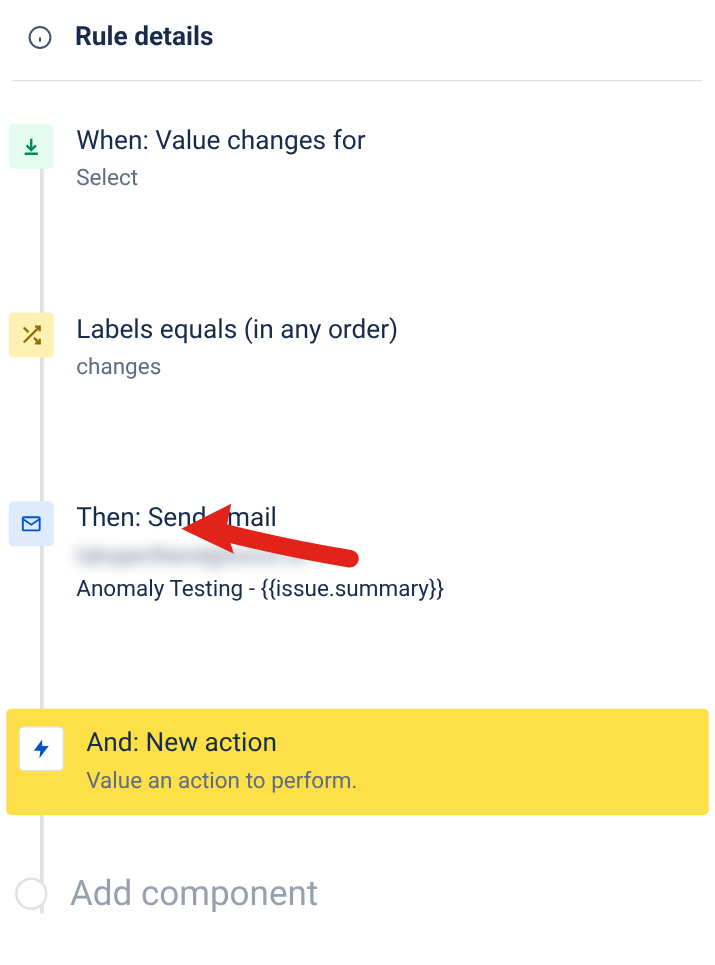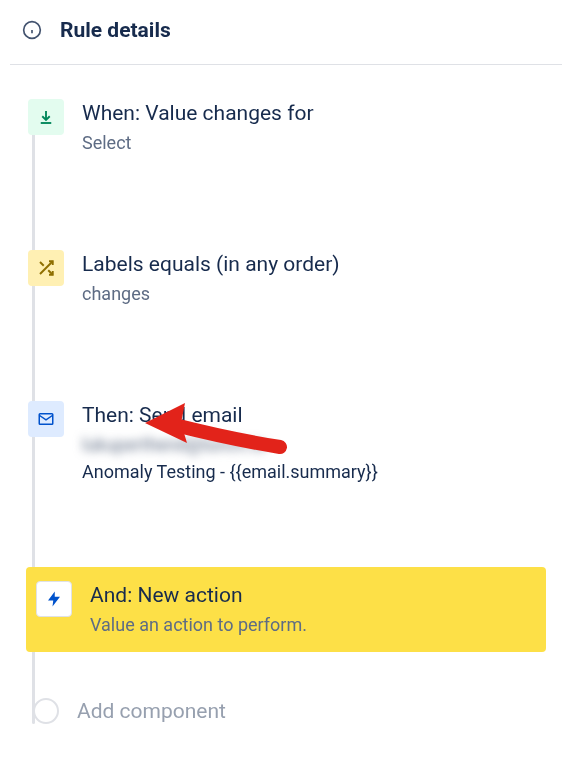--- a/index.html
+++ b/index.html
@@ -33,21 +33,21 @@
       font-weight: 700;
       color: #172b4d;
     }
     .divider {
       height: 1px;
       background: #dfe1e6;
       margin: 0 10px 2px 10px;
     }
     .timeline {
       position: relative;
-      padding: 0 26px;
+      padding: 0 5px;
     }
     .timeline-line {
       position: absolute;
       left: 32px;
       top: 30px;
       bottom: 0;
       width: 3px;
       background: #dfe1e6;
       border-radius: 2px;
     }
@@ -138,21 +138,21 @@
       width: 26px;
       height: 26px;
       border: 2px solid #dfe1e6;
       border-radius: 50%;
       background: #fff;
       position: relative;
       z-index: 2;
       margin-left: 5px;
     }
     .add-text {
-      font-size: 21px;
+      font-size: 28px;
       color: #97a0af;
     }
     .arrow {
       position: absolute;
       left: 145px;
       top: 312px;
       z-index: 100;
       pointer-events: none;
     }
   </style>
@@ -210,21 +210,21 @@
       <svg width="18" height="18" viewBox="0 0 24 24" fill="none" stroke="currentColor" stroke-width="2">
         <rect x="3" y="5" width="18" height="14" rx="1"></rect>
         <polyline points="3 7 12 13 21 7"></polyline>
       </svg>
     </div>
     <div class="step-content">
       <div class="step-title">Then: Send email</div>
       <div class="step-subtitle">
         <span class="step-redacted">lukuperthend@lunch.io</span>
       </div>
-      <div class="step-detail">Anomaly Testing - {{email.summary}}</div>
+      <div class="step-detail">Anomaly Testing - {{issue.summary}}</div>
     </div>
   </div>
 
   <div class="step step-selected">
     <div class="icon-box icon-white">
       <svg width="18" height="18" viewBox="0 0 24 24" fill="currentColor">
         <path d="M13 2 L4 14 L11 14 L10 22 L20 9 L13 9 Z"></path>
       </svg>
     </div>
     <div class="step-content">

